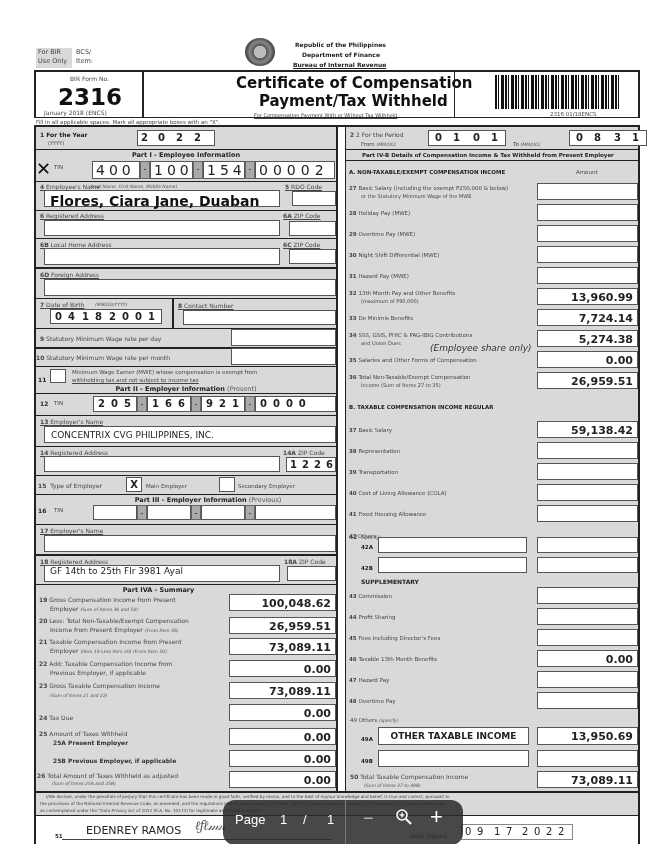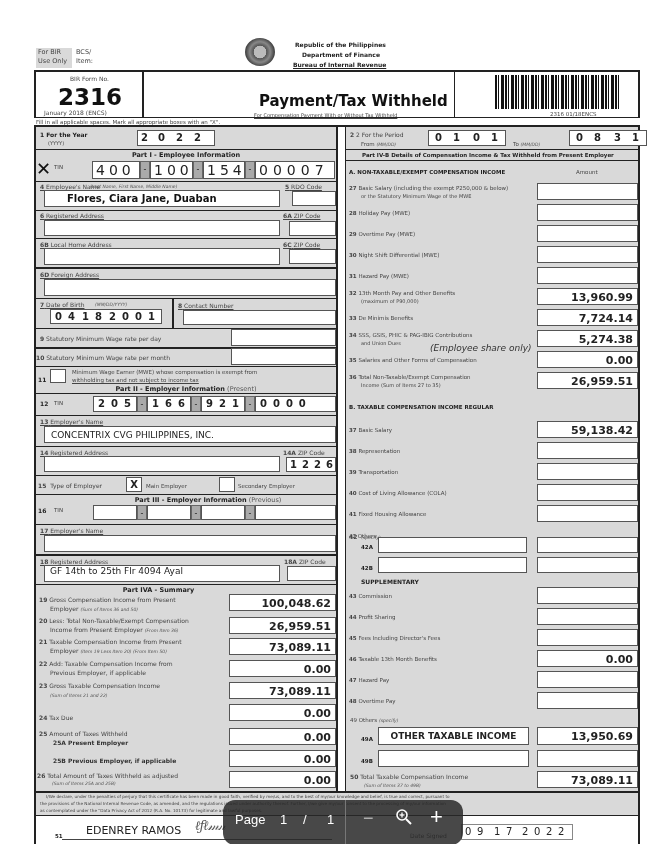--- a/index.html
+++ b/index.html
@@ -28,20 +28,21 @@
 <div class="abs t b" style="left:302px;top:51px;font-size:6px">Department of Finance</div>
 <div class="abs t b" style="left:293px;top:61px;font-size:6px;text-decoration:underline">Bureau of Internal Revenue</div>
 
 <div class="abs" style="left:34px;top:70px;width:288px;height:48px;border:2px solid #222;border-right:none;border-bottom:1px solid #222"></div>
 <div class="abs" style="left:34px;top:70px;width:110px;height:48px;border:2px solid #222;border-bottom:1px solid #222">
   <div class="abs t" style="left:34px;top:3px;font-size:6px">BIR Form No.</div>
   <div class="abs" style="left:22px;top:12px;font-size:23px;font-weight:bold;color:#111">2316</div>
   <div class="abs t" style="left:8px;top:37px;font-size:6px">January 2018 (ENCS)</div>
 </div>
 <div class="abs" style="left:144px;top:70px;width:310px;height:48px;border-top:2px solid #222;border-bottom:1px solid #222">
+  <div class="abs" style="left:92px;top:2px;font-size:15px;font-weight:bold;color:#111;white-space:nowrap">Certificate of Compensation</div>
   <div class="abs" style="left:115px;top:20px;font-size:15px;font-weight:bold;color:#111;white-space:nowrap">Payment/Tax Withheld</div>
   <div class="abs t" style="left:110px;top:40px;font-size:5px;text-decoration:underline">For Compensation Payment With or Without Tax Withheld</div>
 </div>
 <div class="abs" style="left:454px;top:70px;width:186px;height:48px;border:2px solid #222;border-left:1px solid #222;border-bottom:1px solid #222">
   <div class="abs" style="left:40px;top:3px;width:126px;height:34px;background:repeating-linear-gradient(90deg,#111 0 2px,#fff 2px 3px,#111 3px 4px,#fff 4px 6px,#111 6px 9px,#fff 9px 10px)"></div>
   <div class="abs t" style="left:95px;top:39px;font-size:5.5px">2316 01/18ENCS</div>
 </div>
 <div class="abs t" style="left:36px;top:119px;font-size:5.5px;text-decoration:underline">Fill in all applicable spaces. Mark all appropriate boxes with an "X".</div>
 
 <div class="abs" style="left:34px;top:125px;width:606px;height:719px;border:2px solid #222;border-bottom:none"></div>
@@ -61,26 +62,26 @@
 <div class="hdr" style="left:36px;top:151px;width:300px">Part I - Employee Information</div>
 
 <div class="abs" style="left:36px;top:161px;font-size:18px;color:#111;line-height:16px">✕</div>
 <div class="abs t" style="left:54px;top:164px;font-size:5.5px">TIN</div>
 <div class="box" style="left:92px;top:161px;width:48px;height:18px;font-size:14px;line-height:16px;padding-left:3px;letter-spacing:4px">400</div>
 <div class="sep" style="left:140px;top:161px;width:10px;height:18px">-</div>
 <div class="box" style="left:150px;top:161px;width:43px;height:18px;font-size:14px;line-height:16px;padding-left:3px;letter-spacing:4px">100</div>
 <div class="sep" style="left:193px;top:161px;width:10px;height:18px">-</div>
 <div class="box" style="left:203px;top:161px;width:42px;height:18px;font-size:14px;line-height:16px;padding-left:3px;letter-spacing:4px">154</div>
 <div class="sep" style="left:245px;top:161px;width:10px;height:18px">-</div>
-<div class="box" style="left:255px;top:161px;width:80px;height:18px;font-size:14px;line-height:16px;padding-left:3px;letter-spacing:5px">00007</div>
+<div class="box" style="left:255px;top:161px;width:80px;height:18px;font-size:14px;line-height:16px;padding-left:3px;letter-spacing:5px">00002</div>
 
 <div class="line" style="left:36px;top:181px;width:300px;height:1px"></div>
 <div class="abs t" style="left:40px;top:183px;text-decoration:underline"><b>4</b> <span>Employee's Name</span></div>
 <div class="abs it" style="left:90px;top:184px">(Last Name, First Name, Middle Name)</div>
-<div class="box" style="left:44px;top:190px;width:236px;height:17px;font-size:10px;font-weight:bold;padding:2px 22px;color:#111">Flores, Ciara Jane, Duaban</div>
+<div class="box" style="left:44px;top:190px;width:236px;height:17px;font-size:14px;font-weight:bold;padding:2px 5px;color:#111">Flores, Ciara Jane, Duaban</div>
 <div class="abs t" style="left:285px;top:183px;text-decoration:underline"><b>5</b> <span>RDO Code</span></div>
 <div class="box" style="left:292px;top:191px;width:44px;height:15px"></div>
 
 <div class="line" style="left:36px;top:210px;width:300px;height:1px"></div>
 <div class="abs t" style="left:40px;top:212px;text-decoration:underline"><b>6</b> <span>Registered Address</span></div>
 <div class="box" style="left:44px;top:220px;width:236px;height:16px"></div>
 <div class="abs t" style="left:283px;top:212px;text-decoration:underline"><b>6A</b> <span>ZIP Code</span></div>
 <div class="box" style="left:289px;top:221px;width:47px;height:15px"></div>
 
 <div class="line" style="left:36px;top:238px;width:300px;height:1px"></div>
@@ -167,21 +168,21 @@
 <div class="box" style="left:201px;top:505px;width:44px;height:15px"></div>
 <div class="sep" style="left:245px;top:505px;width:10px;height:15px">-</div>
 <div class="box" style="left:255px;top:505px;width:81px;height:15px"></div>
 
 <div class="line" style="left:36px;top:524px;width:300px;height:1px"></div>
 <div class="abs t" style="left:40px;top:527px;text-decoration:underline"><b>17</b> <span>Employer's Name</span></div>
 <div class="box" style="left:44px;top:535px;width:292px;height:17px"></div>
 
 <div class="line" style="left:36px;top:554px;width:300px;height:2px"></div>
 <div class="abs t" style="left:40px;top:558px;text-decoration:underline"><b>18</b> <span>Registered Address</span></div>
-<div class="box" style="left:44px;top:565px;width:236px;height:17px;font-size:9px;padding:0 5px;color:#222">GF 14th to 25th Flr 4094 Ayal</div>
+<div class="box" style="left:44px;top:565px;width:236px;height:17px;font-size:9px;padding:0 5px;color:#222">GF 14th to 25th Flr 3981 Ayal</div>
 <div class="abs t" style="left:284px;top:558px"><b>18A</b> <span>ZIP Code</span></div>
 <div class="box" style="left:287px;top:566px;width:49px;height:15px"></div>
 
 <div class="line" style="left:36px;top:584px;width:300px;height:1px"></div>
 <div class="hdr" style="left:36px;top:586px;width:245px">Part IVA - Summary</div>
 
 <div class="abs" style="left:36px;top:594px;width:300px">
   <div class="abs" style="left:0;top:0;width:300px;height:22px">
     <div class="abs t" style="left:3px;top:2px"><b>19</b> <span>Gross Compensation Income from Present</span></div>
     <div class="abs t" style="left:14px;top:11px"><span>Employer</span> <span class="it">(Sum of Items 36 and 50)</span></div>

